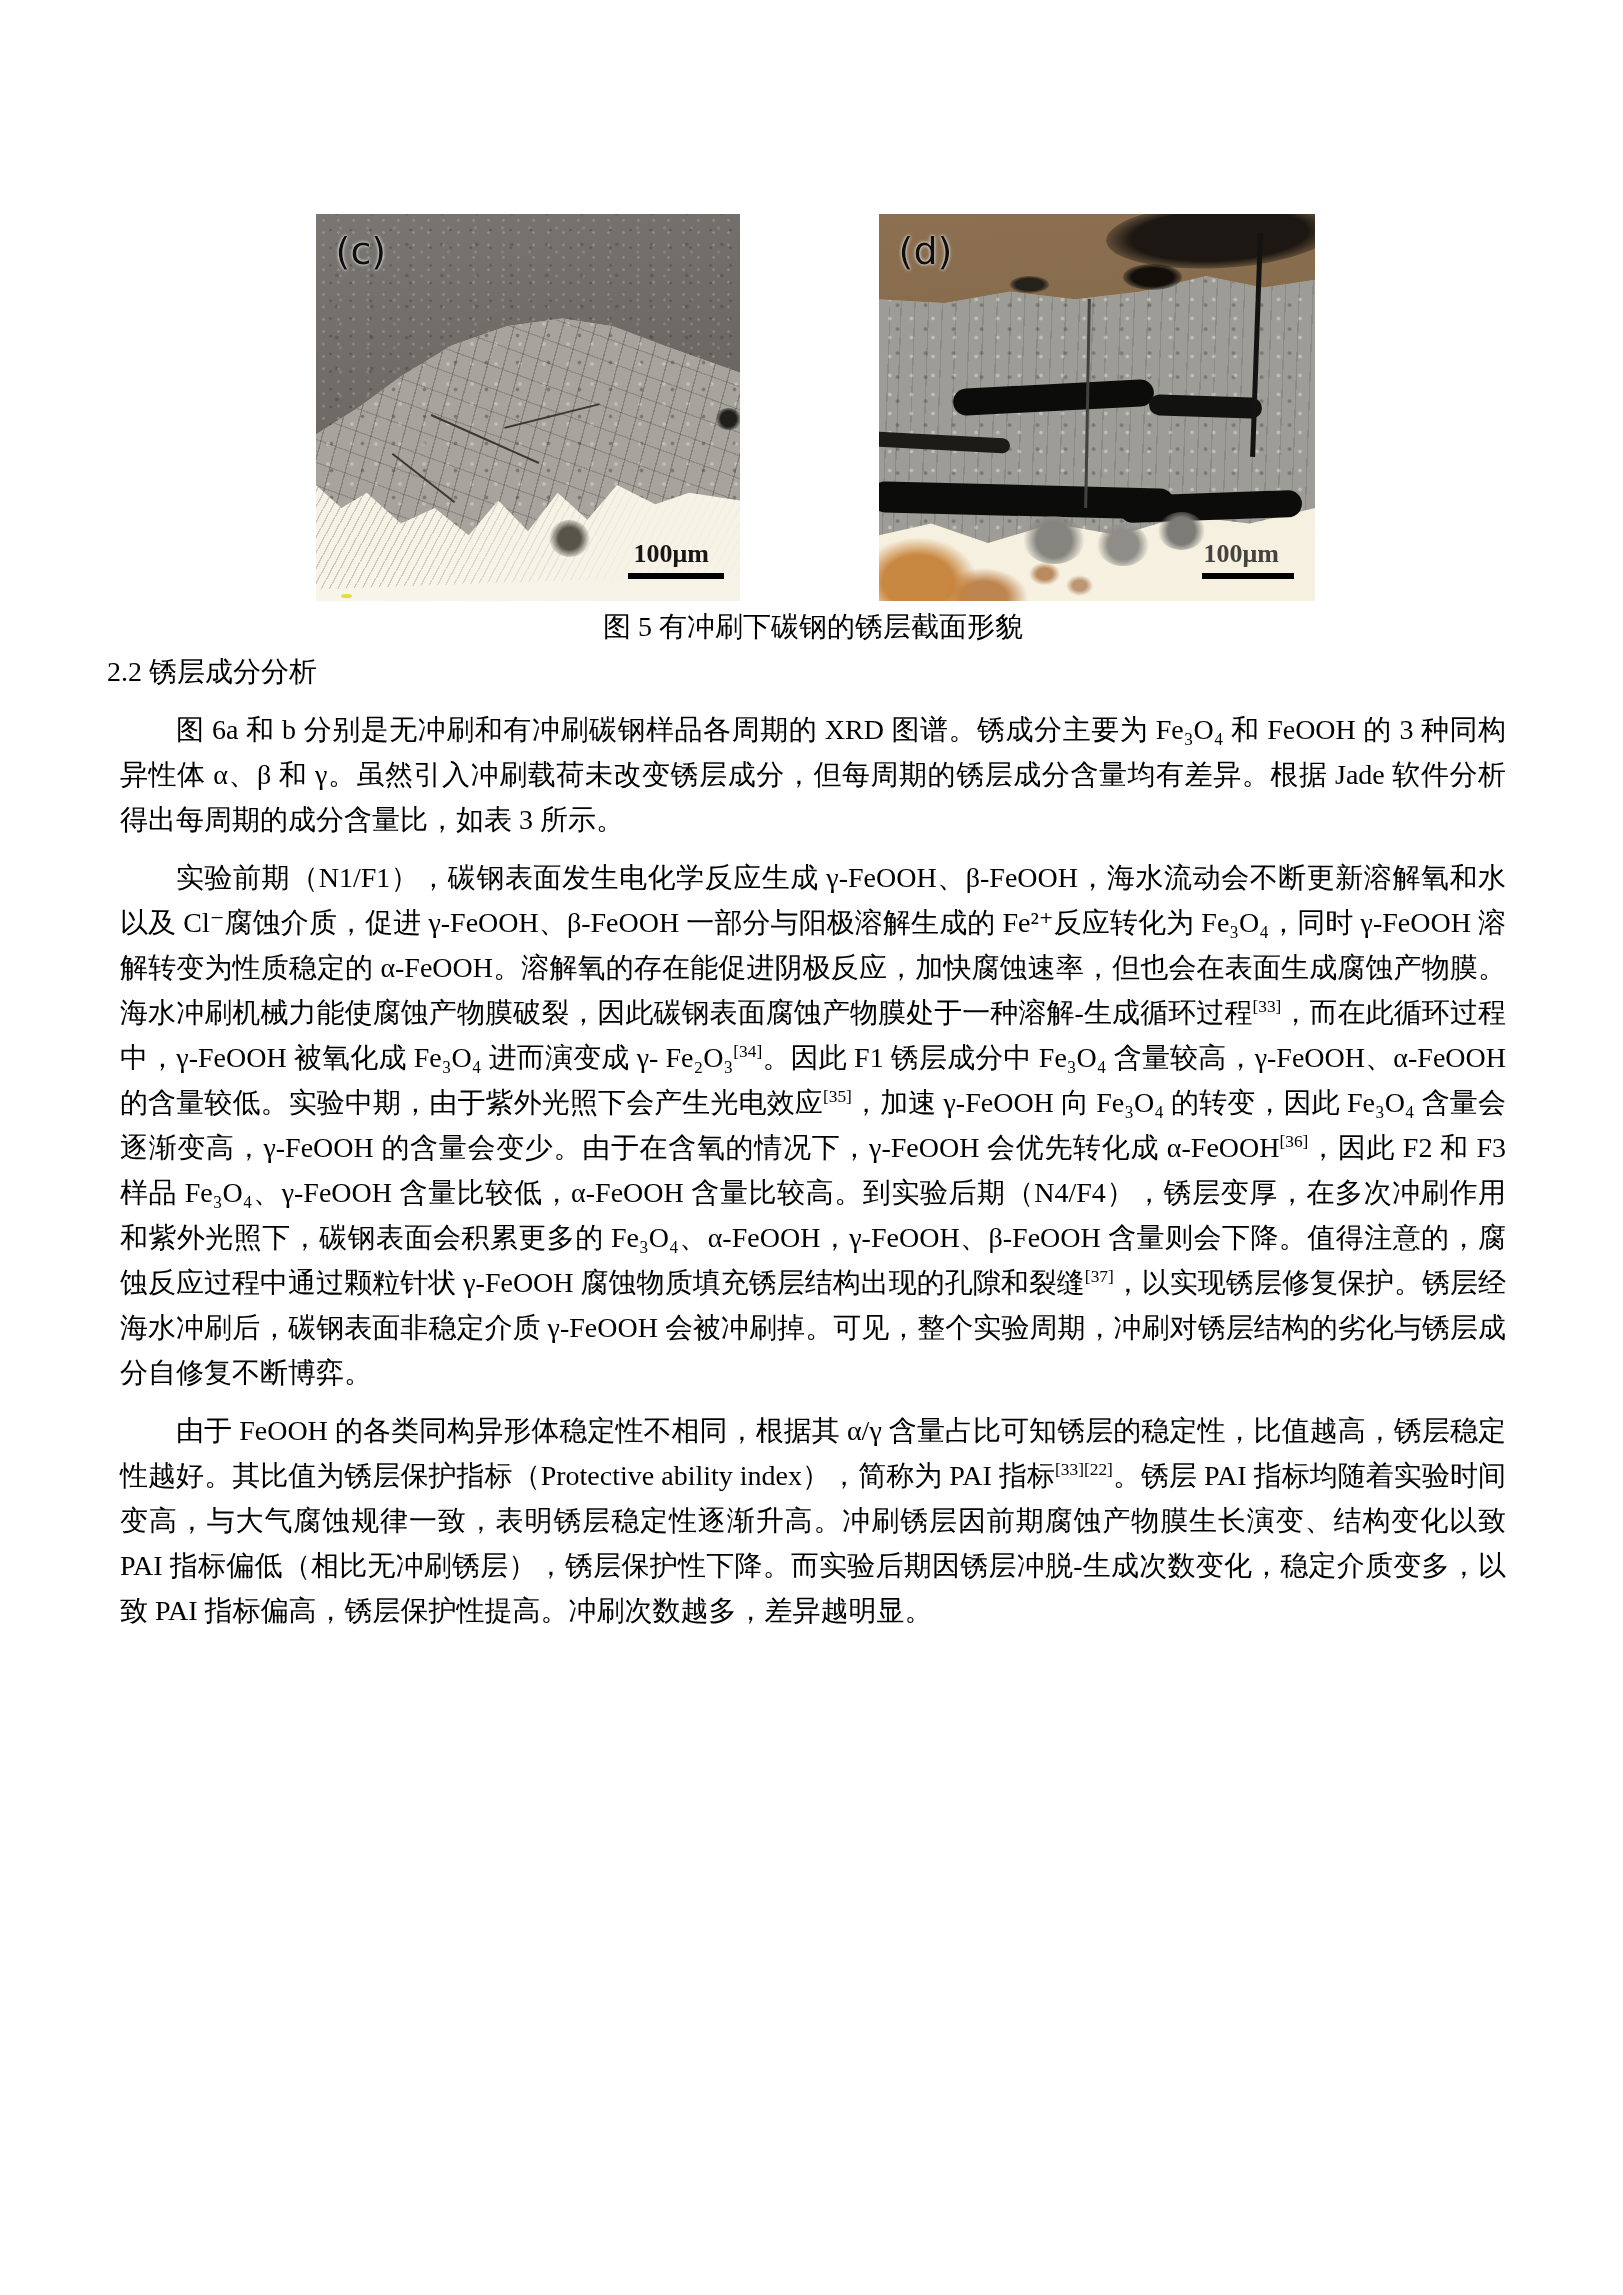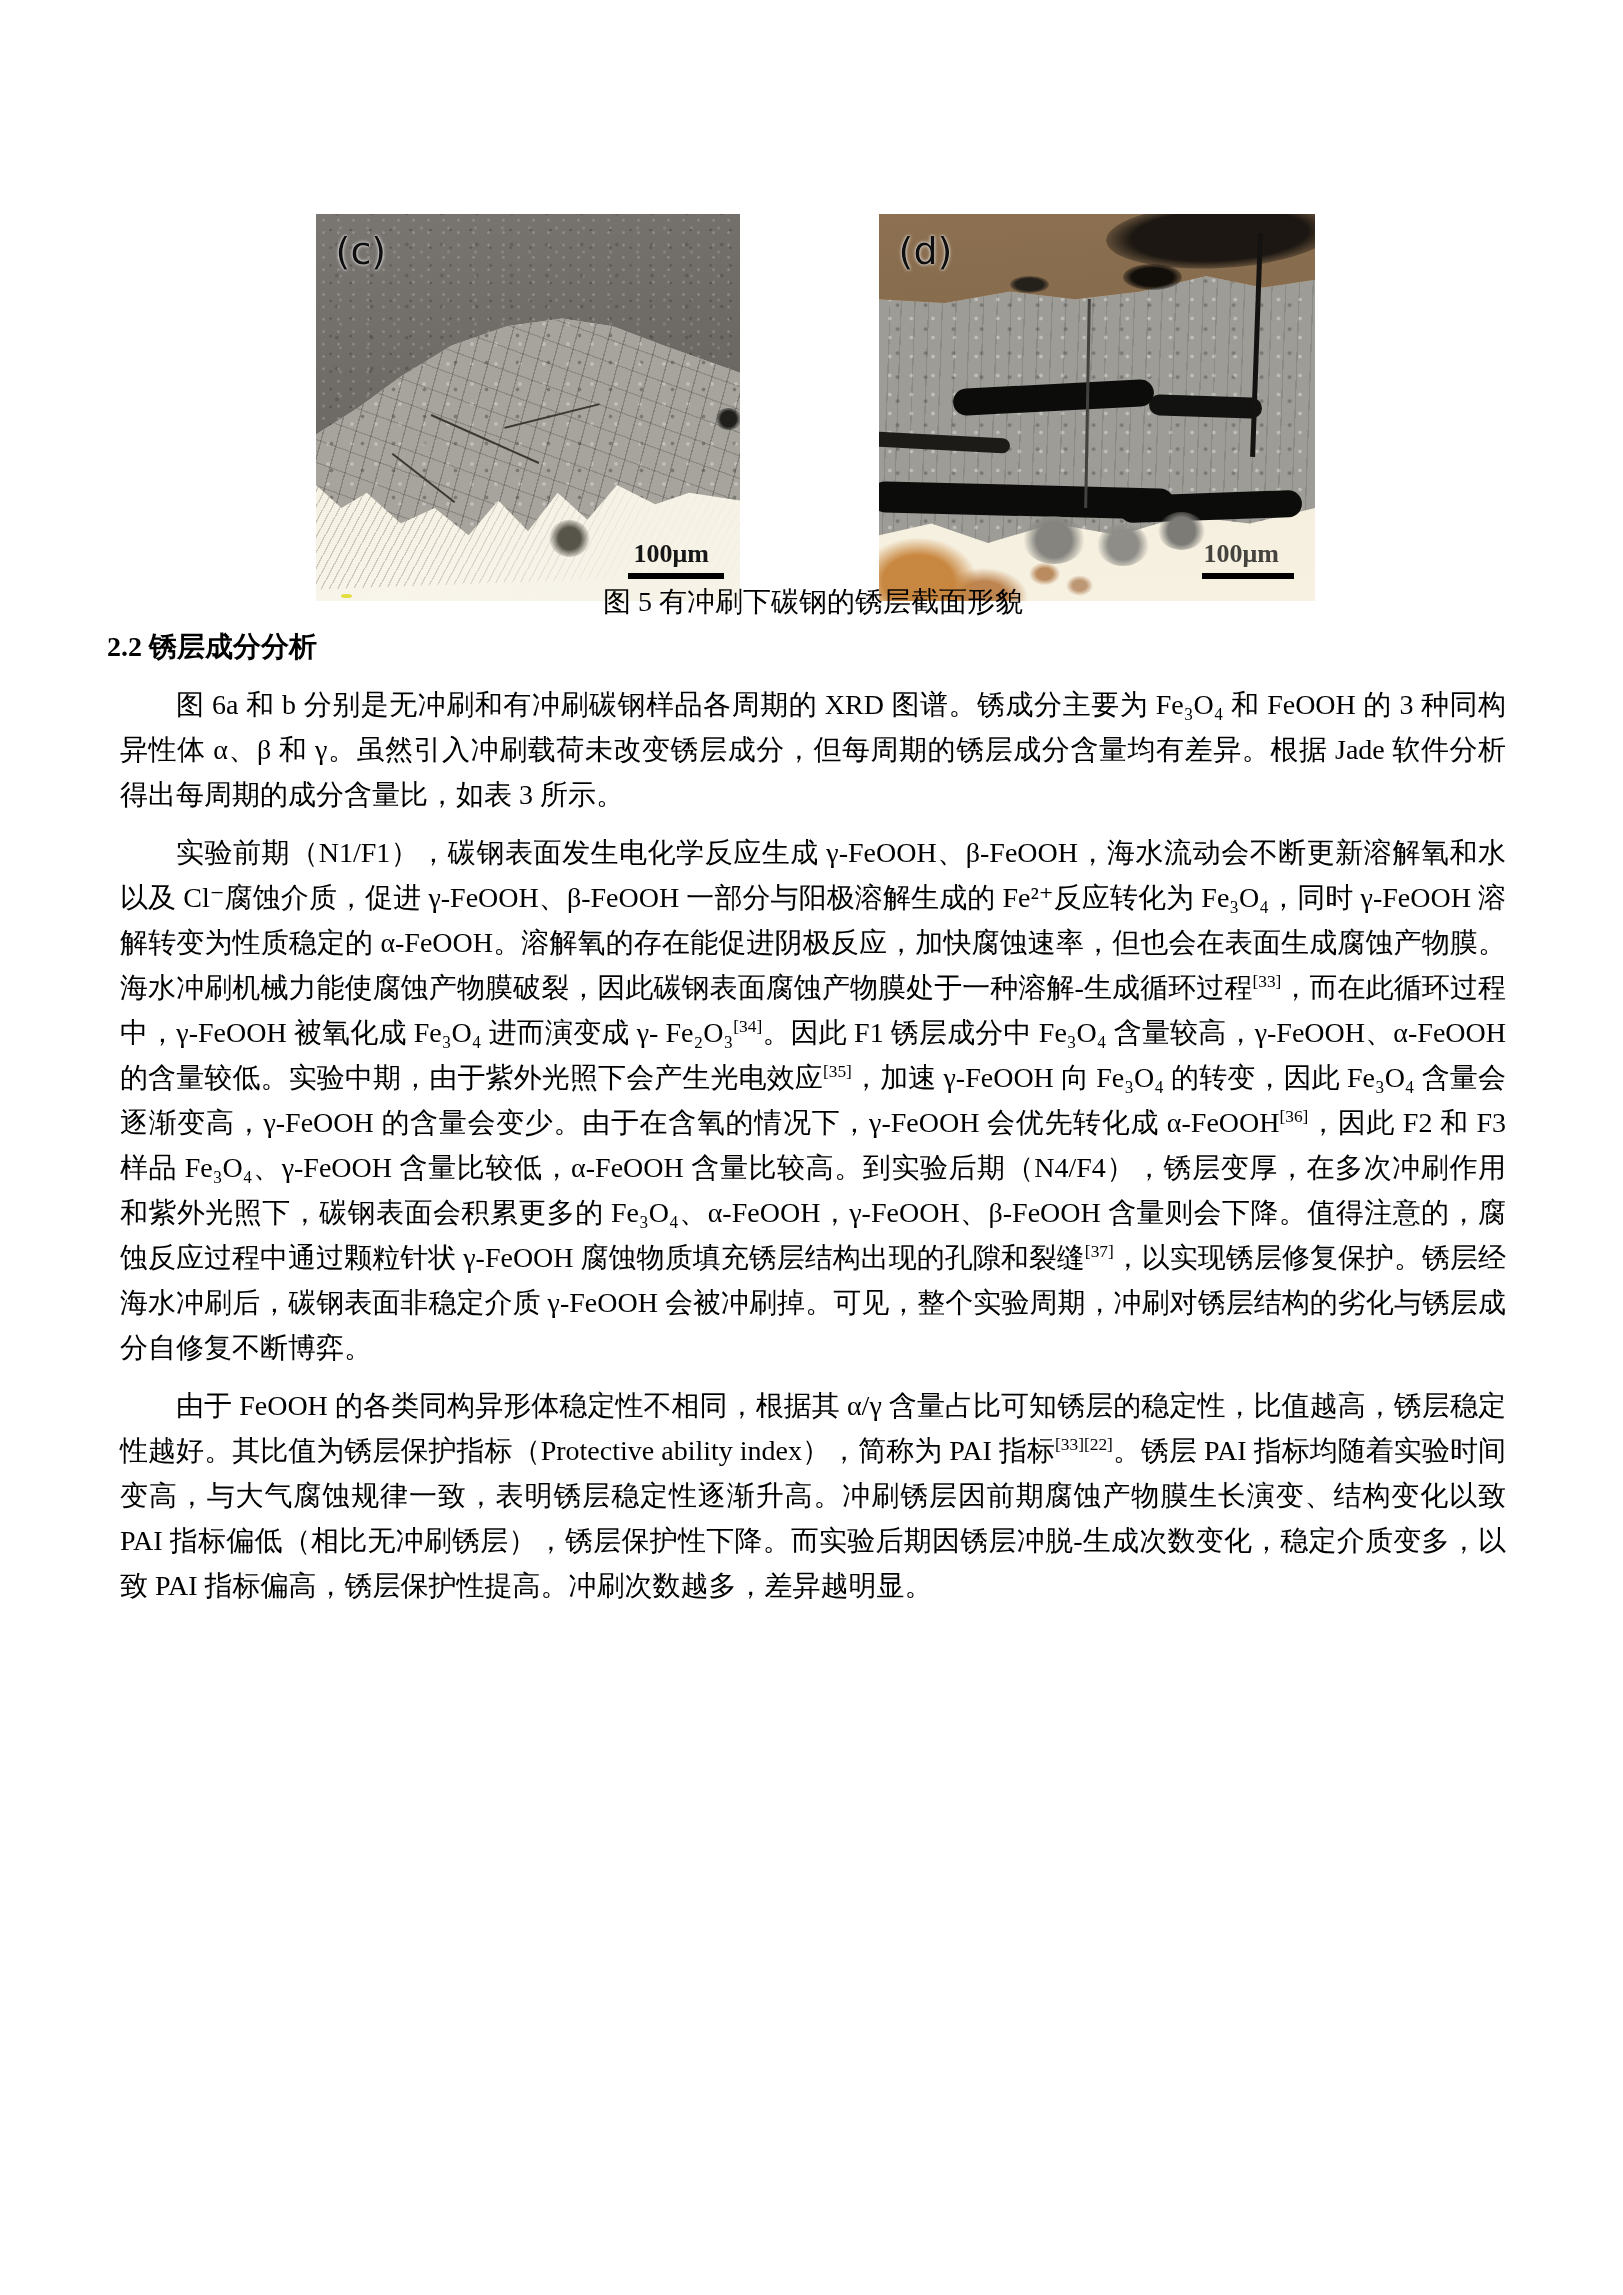--- a/index.html
+++ b/index.html
@@ -109,25 +109,25 @@
   .sb-d{right:21px; width:92px;}
   .scaletext{
     position:absolute; bottom:34px; font-size:26px; font-weight:bold; line-height:1;
     font-family:"Liberation Serif","DejaVu Serif",serif;
     text-align:right;
   }
   .st-c{right:31px; color:#161616;}
   .st-d{right:36px; color:#45433e;}
   
   .text-block{
-    position:absolute; left:107px; top:579px; width:1412px;
+    position:absolute; left:107px; top:604px; width:1412px;
     font-size:28px; line-height:45px;
   }
   .cap{text-align:center;}
-  .heading{font-weight:bold; font-size:28px; margin:0;}
+  .heading{font-weight:normal; font-size:28px; margin:0;}
   .text-block p{margin:13px; text-indent:56px; text-align:justify; text-justify:inter-ideograph;}
   .text-block sup{font-size:0.62em; line-height:0; vertical-align:super;}
 </style>
 </head>
 <body>
 
 <div class="page">
 
   <div class="micro micro-c">
     <div class="layer c-steel"></div>

